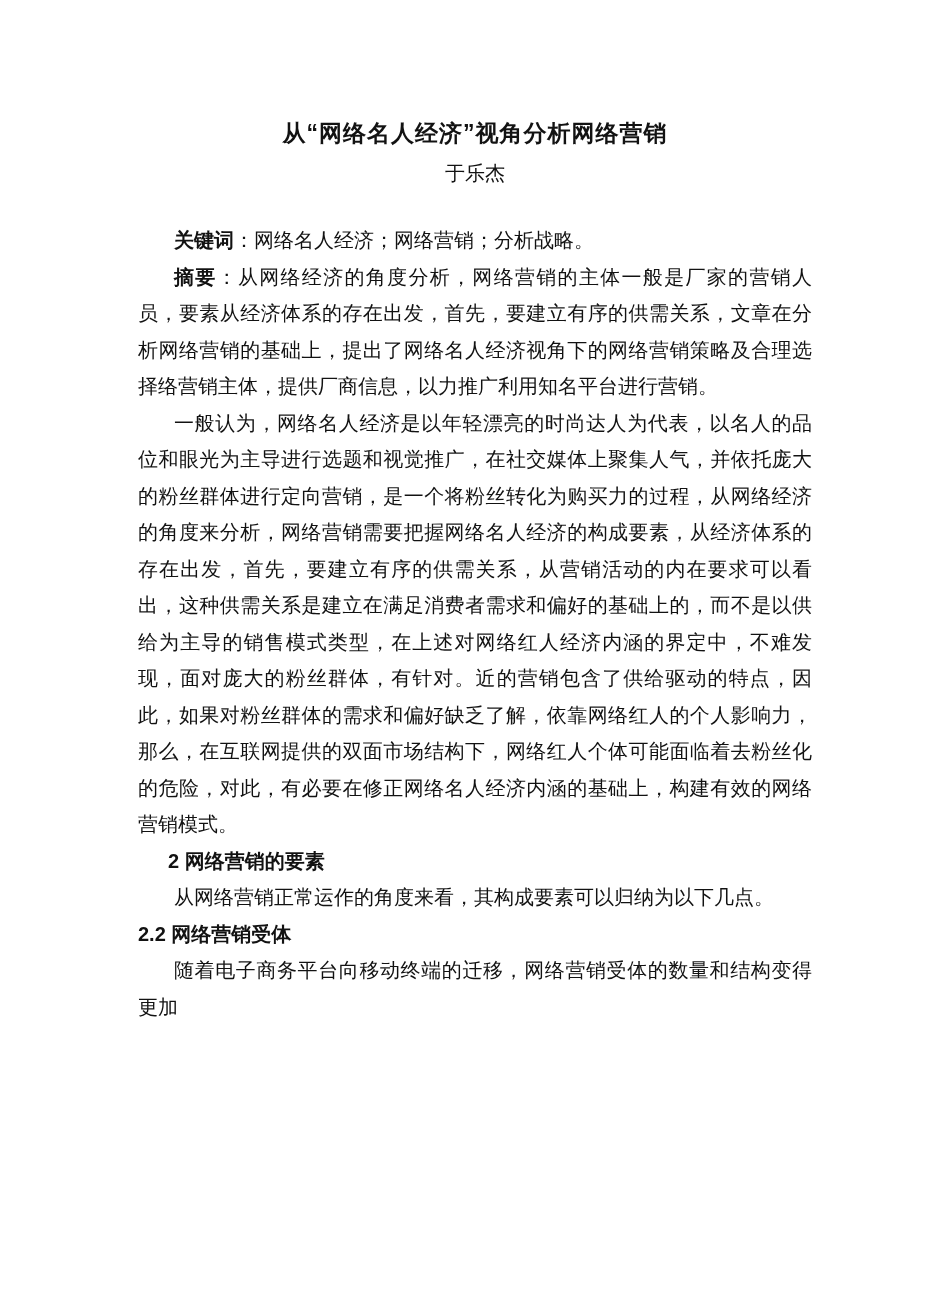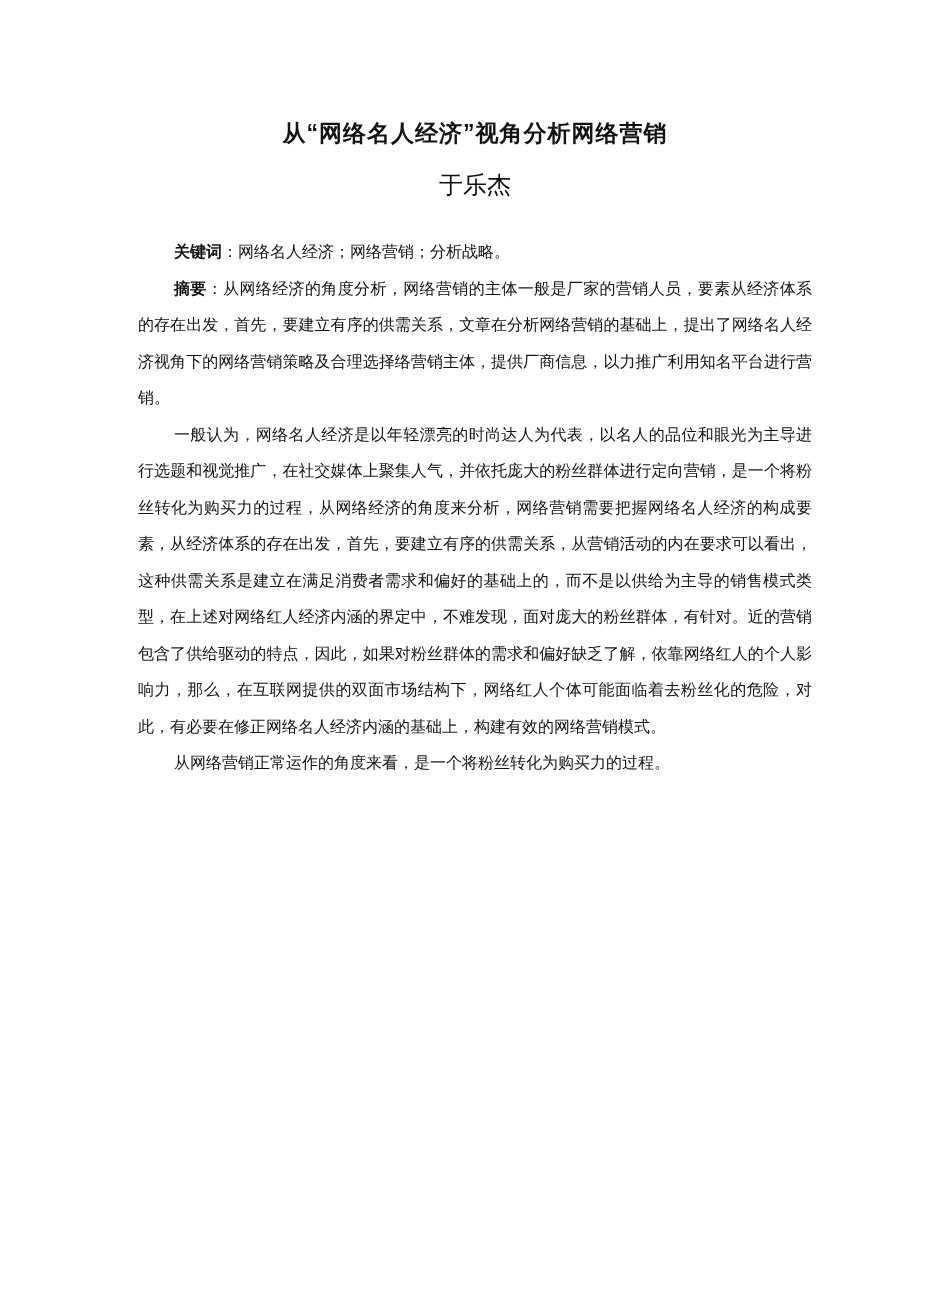--- a/index.html
+++ b/index.html
@@ -23,28 +23,28 @@
   .title {
     text-align: center;
     font-family: "Liberation Sans", "DejaVu Sans", sans-serif;
     font-weight: bold;
     font-size: 23px;
     line-height: 36px;
     letter-spacing: 1px;
   }
   .author {
     text-align: center;
-    font-size: 24px;
+    font-size: 20px;
     line-height: 36px;
-    margin-top: 16px;
+    margin-top: 4px;
     margin-bottom: 31px;
   }
   .doc p, .doc .sec {
     margin: 0;
-    font-size: 16px;
+    font-size: 20px;
     line-height: 36.5px;
     text-align: justify;
     text-justify: inter-character;
   }
   .para, .kv {
     text-indent: 36px;
   }
   .sec {
     font-family: "Liberation Sans", "DejaVu Sans", sans-serif;
     font-weight: bold;
@@ -67,20 +67,23 @@
 
   <div class="author">于乐杰</div>
 
   <p class="kv"><span class="lbl">关键词</span><span>：网络名人经济；网络营销；分析战略。</span></p>
 
   <p class="kv"><span class="lbl">摘要</span><span>：从网络经济的角度分析，网络营销的主体一般是厂家的营销人员，要素从经济体系的存在出发，首先，要建立有序的供需关系，文章在分析网络营销的基础上，提出了网络名人经济视角下的网络营销策略及合理选择络营销主体，提供厂商信息，以力推广利用知名平台进行营销。</span></p>
 
 
   <p class="para">一般认为，网络名人经济是以年轻漂亮的时尚达人为代表，以名人的品位和眼光为主导进行选题和视觉推广，在社交媒体上聚集人气，并依托庞大的粉丝群体进行定向营销，是一个将粉丝转化为购买力的过程，从网络经济的角度来分析，网络营销需要把握网络名人经济的构成要素，从经济体系的存在出发，首先，要建立有序的供需关系，从营销活动的内在要求可以看出，这种供需关系是建立在满足消费者需求和偏好的基础上的，而不是以供给为主导的销售模式类型，在上述对网络红人经济内涵的界定中，不难发现，面对庞大的粉丝群体，有针对。近的营销包含了供给驱动的特点，因此，如果对粉丝群体的需求和偏好缺乏了解，依靠网络红人的个人影响力，那么，在互联网提供的双面市场结构下，网络红人个体可能面临着去粉丝化的危险，对此，有必要在修正网络名人经济内涵的基础上，构建有效的网络营销模式。</p>
 
+  <p class="sec">2 网络营销的要素</p>
 
-  <p class="para">从网络营销正常运作的角度来看，是一个将粉丝转化为购买力的过程。</p>
+  <p class="para">从网络营销正常运作的角度来看，其构成要素可以归纳为以下几点。</p>
 
 
 
+  <p class="sec flush">2.2 网络营销受体</p>
 
+  <p class="para">随着电子商务平台向移动终端的迁移，网络营销受体的数量和结构变得更加</p>
 
 </div>
 
 </body></html>

